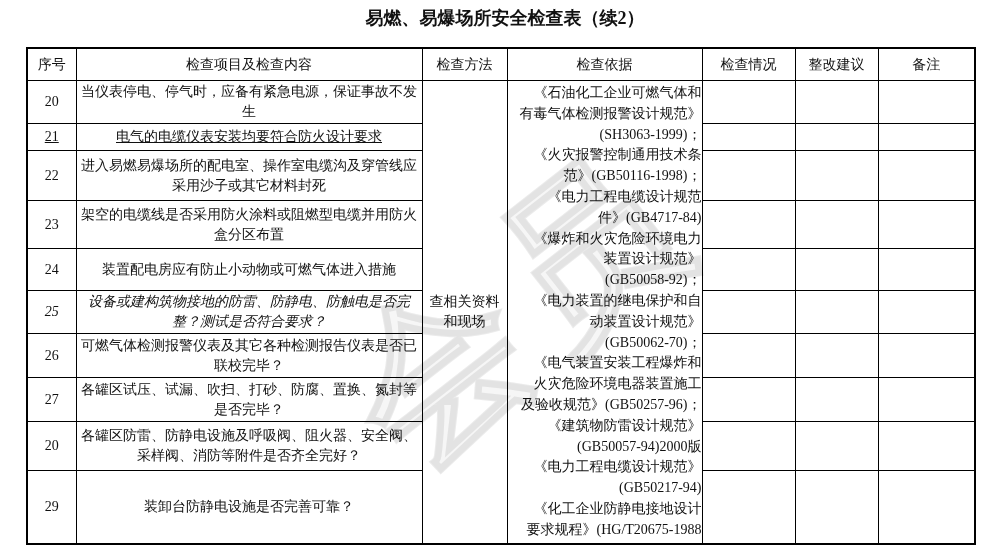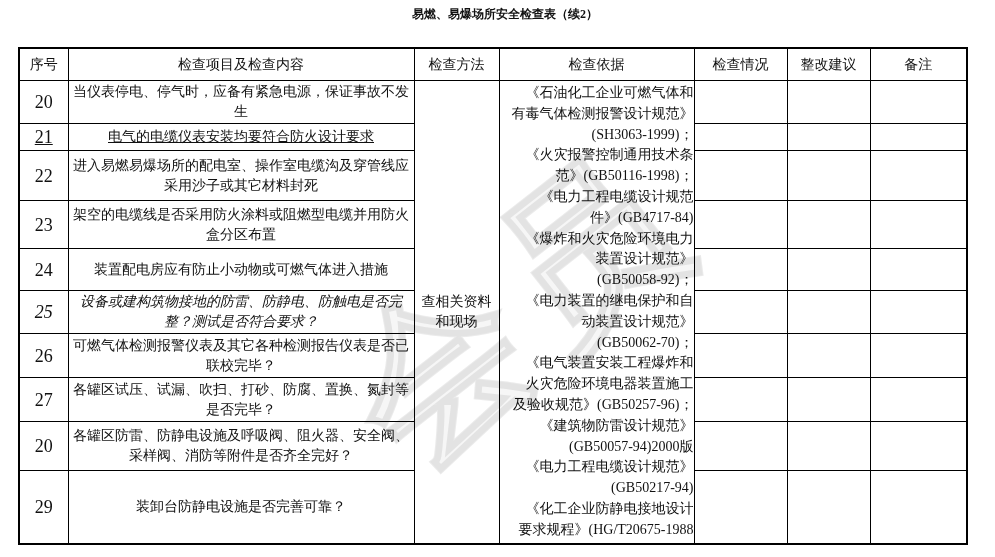--- a/index.html
+++ b/index.html
@@ -10,37 +10,37 @@
   .watermark{
     position:absolute;left:330px;top:190px;z-index:0;
     font-size:175px;font-weight:bold;letter-spacing:14px;white-space:nowrap;
     transform:rotate(-38deg);transform-origin:center;
     color:rgba(130,130,130,0.07);
     -webkit-text-stroke:2px rgba(130,130,130,0.16);
     pointer-events:none;user-select:none;
   }
   .title{
     position:absolute;top:6px;left:15px;right:0;z-index:1;
-    text-align:center;font-size:12px;font-weight:bold;margin:0;font-family:Liberation Serif, serif;
+    text-align:center;font-size:18px;font-weight:bold;margin:0;font-family:Liberation Serif, serif;
   }
   table.sheet{
-    position:absolute;left:18px;top:47px;z-index:1;
+    position:absolute;left:26px;top:47px;z-index:1;
     width:948px;border-collapse:collapse;table-layout:fixed;
     background:transparent;
     padding-left:32px;
   }
   table.sheet,table.sheet td,table.sheet th{border:1px solid #000;}
   table.sheet{border:2px solid #000;}
   th,td{
     text-align:center;vertical-align:middle;
     font-size:14px;line-height:20px;font-weight:normal;
     padding:1px 2px;overflow:hidden;
   }
   th{height:29px;}
-  td.num{font-size:18px;margin-left:32px;}
+  td.num{font-size:14px;margin-left:32px;}
   td.basis{padding:0;line-height:20.8px;}
   .basis-line{line-height:20.8px;text-align:right;white-space:nowrap;}
   tr.r0{height:43px;} tr.r1{height:27px;text-decoration:underline;} tr.r2{height:50px;} tr.r3{height:48px;}
   tr.r4{height:42px;} tr.r5{height:42px;font-style:italic;} tr.r6{height:44px;} tr.r7{height:44px;}
   tr.r8{height:49px;} tr.r9{height:73px;}
 </style>
 </head>
 <body>
 
 <div class="watermark">会员</div>

